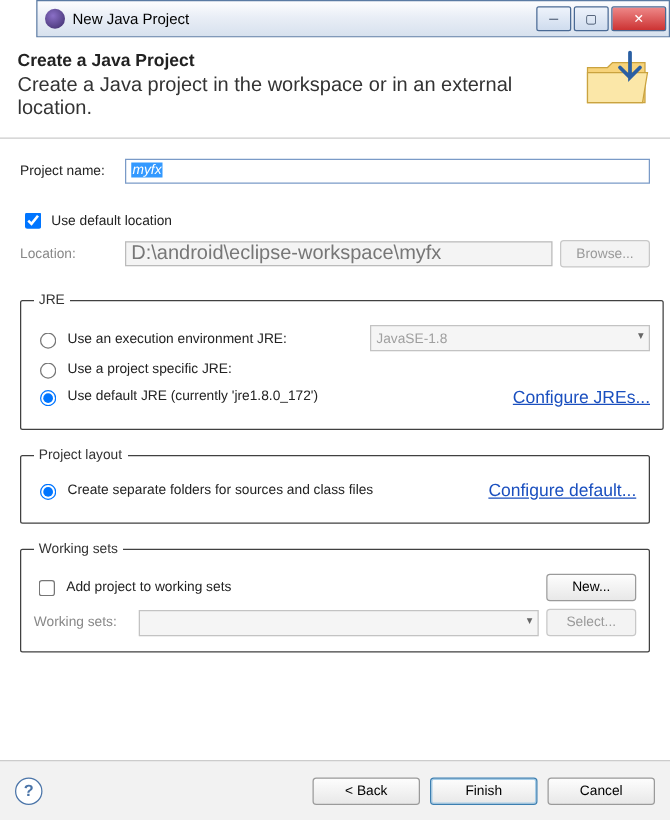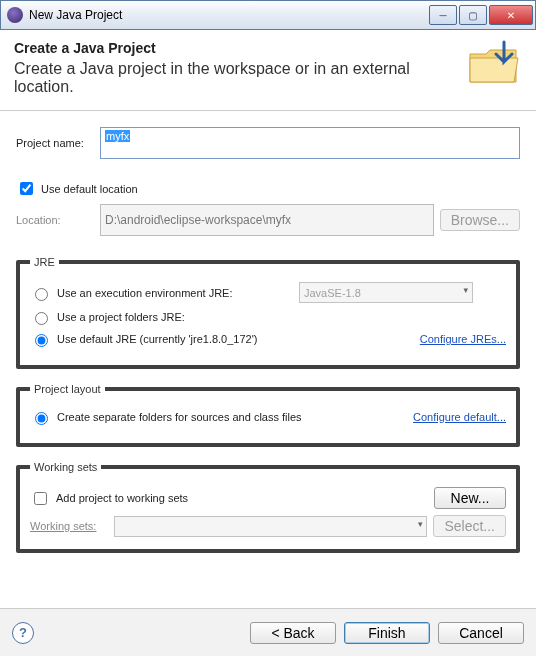--- a/index.html
+++ b/index.html
@@ -1,69 +1,69 @@
 <!DOCTYPE html>
 <html><head>
 <meta charset="utf-8">
 <style>
 * { box-sizing: border-box; font-family: "Segoe UI", Tahoma, sans-serif; }
 body { margin: 0; background: #fff; width: 536px; height: 656px; overflow: hidden; }
 
-.titlebar { height: 30px; background: linear-gradient(#fdfdfe,#e9eef6 45%,#d7e1ee); border: 1px solid #5a7aa3; display: flex; align-items: center; padding: 0 2px 0 6px; }
+.titlebar { height: 30px; background: linear-gradient(#fdfdfe,#e9eef6 45%,#d7e1ee); border: 1px solid #5a7aa3; display: flex; align-items: center; padding: 0 2px 0 6px; margin-left: 29px; }
 .titlebar .eicon { width: 16px; height: 16px; background: radial-gradient(circle at 40% 35%,#8a6fc7,#3a2a66); border-radius: 50%; margin-right: 6px; }
 .titlebar .title { font-size: 12px; color: #000; flex: 1; }
 .winbtns { display: flex; gap: 2px; }
 .winbtn { width: 28px; height: 20px; border: 1px solid #4a6a95; border-radius: 2px; background: linear-gradient(#eef3fb,#cfdcee); display: flex; align-items: center; justify-content: center; font-size: 10px; color: #2a3b55; }
 .winbtn.close { background: linear-gradient(#e88,#c33); color: #fff; width: 44px; }
 
 .header { border-bottom: 1px solid #ccc; padding: 10px 14px 14px; display: flex; align-items: flex-start; background: #fff; }
 .header-text { flex: 1; }
 .header h1 { margin: 0 0 4px; font-size: 14px; font-weight: 700; color: #222; }
 .header p { margin: 0; font-size: 16px; color: #333; }
 .folder-icon { width: 56px; height: 46px; position: relative; }
 .folder-icon svg { width: 100%; height: 100%; }
 
 .body { padding: 16px 16px 6px; font-size: 11px; color: #222; }
 .row { display: flex; align-items: center; margin-bottom: 20px; gap: 6px; justify-content: center; }
 .row label.lbl { min-width: 78px; }
-input[type=text] { font-size: 12px; padding: 2px 4px; border: 1px solid #7a9ac7; height: 32px; }
+input[type=text] { font-size: 16px; padding: 2px 4px; border: 1px solid #7a9ac7; height: 20px; }
 input[type=text]:disabled { background: #f4f4f4; color: #777; border-color: #bbb; }
 .projectname { flex: 1; }
 .projectname input { width: 100%; }
-.sel { background: #3399ff; color: #fff; padding: 0 1px; }
+.sel { background: #3399ff; color: #fff; padding: 0 1px; font-style: italic; }
 
 .chk { display: flex; align-items: center; gap: 5px; margin: 14px 0 6px; }
 .chk input { width: 13px; height: 13px; }
 
-.btn { height: 22px; font-size: 14px; padding: 0 10px; background: linear-gradient(#fdfdfd,#e8e8e8); border: 1px solid #9a9a9a; border-radius: 3px; min-width: 72px; }
+.btn { height: 22px; font-size: 11px; padding: 0 10px; background: linear-gradient(#fdfdfd,#e8e8e8); border: 1px solid #9a9a9a; border-radius: 3px; min-width: 72px; }
 .btn:disabled { color: #9a9a9a; border-color: #c8c8c8; background: #f3f3f3; }
 .btn.default { border-color: #3c7fb1; box-shadow: 0 0 0 1px #a5cde8 inset; }
 
-fieldset { border: 4px solid #404040; border-radius: 2px; margin: 14px 0 0; padding: 8px 10px 12px; }
+fieldset { border: 1px solid #404040; border-radius: 2px; margin: 14px 0 0; padding: 8px 10px 12px; }
 legend { font-size: 11px; color: #333; padding: 0 4px; }
 .opt { display: flex; align-items: center; gap: 6px; margin: 6px 0; }
 .opt input[type=radio] { width: 13px; height: 13px; }
 .opt .optlbl { flex: 0 0 236px; }
 select { font-size: 11px; height: 21px; border: 1px solid #aaa; background: #f2f2f2; padding: 0 16px 0 4px; appearance: none; -webkit-appearance: none; }
 select:disabled { color: #777; }
-.selwrap { position: relative; width: 174px; }
+.selwrap { position: relative; width: 224px; }
 .selwrap select { width: 100%; }
 .selwrap::after { content: "▾"; position: absolute; right: 5px; top: 3px; font-size: 9px; color: #666; pointer-events: none; }
-.link { color: #1a4fbf; text-decoration: underline; text-align: right; font-size: 11px; cursor: pointer; }
+.link { color: #1a4fbf; text-decoration: underline; text-align: right; font-size: 14px; cursor: pointer; }
 .linkrow { display: flex; }
 .linkrow .spacer { flex: 1; }
 
 .footer { position: absolute; bottom: 0; left: 0; right: 0; height: 48px; border-top: 1px solid #ccc; background: #f2f2f2; display: flex; align-items: center; padding: 0 12px; gap: 8px; }
 .footer .help { width: 22px; height: 22px; border: 1.5px solid #4a74a8; border-radius: 50%; display: flex; align-items: center; justify-content: center; color: #4a74a8; font-weight: bold; font-size: 13px; background: #fff; }
 .footer .fspacer { flex: 1; }
 .footer .btn { min-width: 86px; }
 
 .locrow input { flex: 1; }
 .wsrow { display: flex; align-items: center; gap: 6px; }
-.wsrow .wslabel { min-width: 78px; color: #888; text-decoration: underline; }
+.wsrow .wslabel { min-width: 78px; color: #888; }
 </style>
 </head>
 <body>
 
 <div class="titlebar">
   <div class="eicon"></div>
   <div class="title">New Java Project</div>
   <div class="winbtns">
     <div class="winbtn">─</div>
     <div class="winbtn">▢</div>
@@ -109,21 +109,21 @@
 
   <fieldset>
     <legend>JRE</legend>
     <div class="opt">
       <input type="radio" name="jre" style="">
       <span class="optlbl">Use an execution environment JRE:</span>
       <div class="selwrap"><select disabled=""><option>JavaSE-1.8</option></select></div>
     </div>
     <div class="opt">
       <input type="radio" name="jre" style="">
-      <span class="optlbl">Use a project folders JRE:</span>
+      <span class="optlbl">Use a project specific JRE:</span>
     </div>
     <div class="opt linkrow">
       <input type="radio" name="jre" checked="" style="">
       <span>Use default JRE (currently 'jre1.8.0_172')</span>
       <span class="spacer"></span>
       <span class="link">Configure JREs...</span>
     </div>
   </fieldset>
 
   <fieldset>

